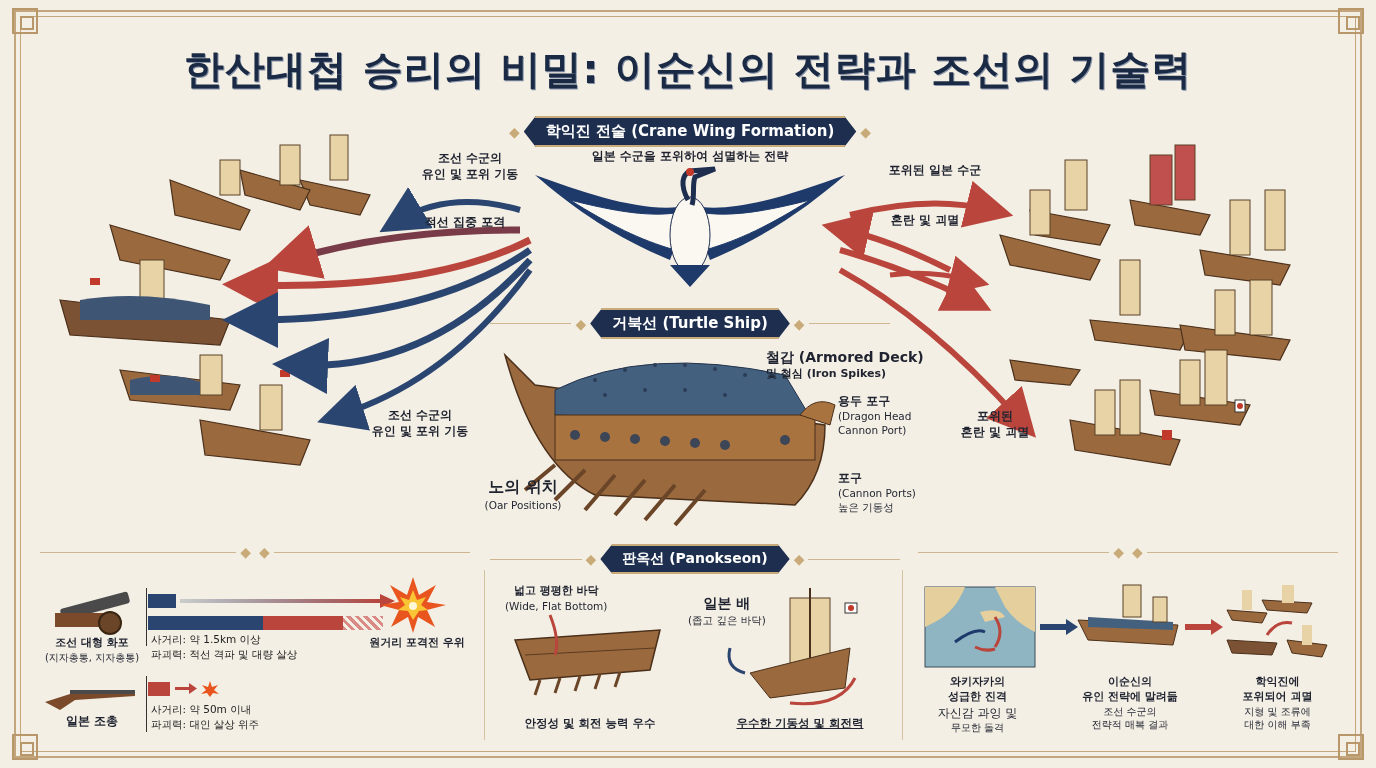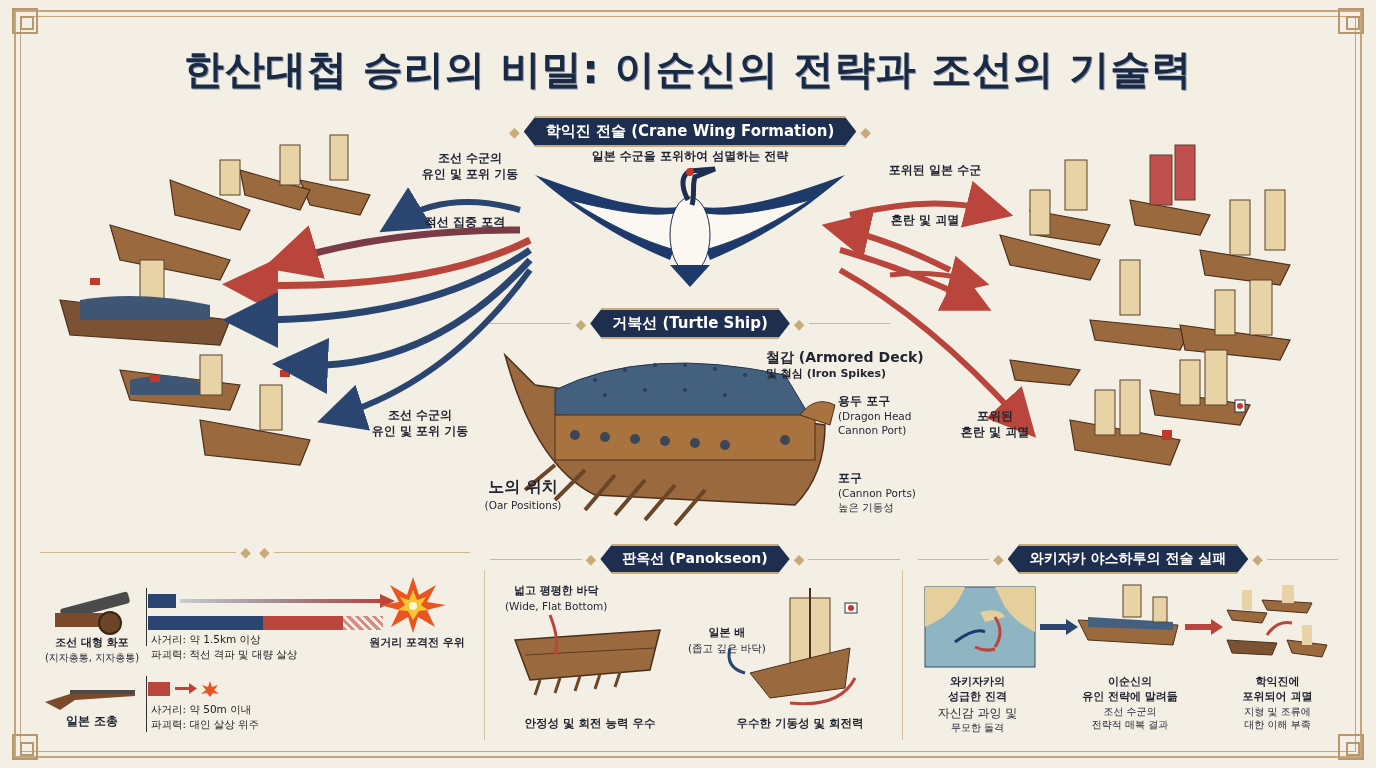--- a/index.html
+++ b/index.html
@@ -316,39 +316,38 @@
   <g stroke="#6b4527" stroke-width="3">
     <line x1="30" y1="70" x2="25" y2="85"></line>
       <line x1="50" y1="68" x2="45" y2="83"></line>
     <line x1="70" y1="66" x2="65" y2="81"></line>
       <line x1="90" y1="64" x2="85" y2="79"></line>
     <line x1="110" y1="62" x2="105" y2="77"></line>
   </g>
   <path d="M40 5 Q50 30 45 45" stroke="#b9453c" stroke-width="3" fill="none"></path>
 </svg>
 <div class="small" style="left:688px; top:594px; text-align:center;">
-  <div style="font-weight:bold;font-size:11px;margin-top:32px;">일본 배</div>
+  <div style="font-weight:bold;font-size:14px;">일본 배</div>
   <div>(좁고 깊은 바닥)</div>
 </div>
 <svg width="140" height="130" style="left:730px; top:578px;">
   <rect x="60" y="20" width="40" height="70" fill="#e7d3a6" stroke="#5a4026"></rect>
   <line x1="80" y1="10" x2="80" y2="100" stroke="#4a2f1a" stroke-width="2"></line>
   <path d="M20 95 L120 70 L115 110 L40 120 Z" fill="#9a6a3e" stroke="#4a2f1a"></path>
   <rect x="115" y="25" width="12" height="10" fill="#fff" stroke="#333"></rect>
   <circle cx="121" cy="30" r="3" fill="#c0392b"></circle>
   <path d="M0 70 Q-5 90 15 95" stroke="#2a4570" stroke-width="3" fill="none"></path>
   <path d="M60 125 Q110 130 125 100" stroke="#b9453c" stroke-width="3" fill="none"></path>
 </svg>
 <div class="label" style="left:505px; top:716px; width:170px; font-size:11.5px;">안정성 및 회전 능력 우수</div>
-<div class="label" style="left:715px; top:716px; width:170px; font-size:11.5px;">우수한 기동성 및 회전력</div>
+<div class="label" style="left:715px; top:716px; width:170px; font-size:11.5px;text-decoration:underline;">우수한 기동성 및 회전력</div>
 
 <div class="banner-wrap" style="left:918px; width:420px; top:544px;">
   <div class="banner-line"></div>
   <span class="banner-deco">◆</span>
-  <div class="banner" style="font-size:14px;">와키자카 야스하루의 전술 실패</div>
   <span class="banner-deco">◆</span>
   <div class="banner-line"></div>
 </div>
 
 <svg width="110" height="80" style="left:925px; top:587px;">
   <rect x="0" y="0" width="110" height="80" fill="#8fb5c2" stroke="#3a4a5a"></rect>
   <path d="M0 0 L40 0 Q30 25 10 35 L0 40 Z" fill="#e5cf9c"></path>
   <path d="M70 0 L110 0 L110 45 Q90 35 80 20 Z" fill="#e5cf9c"></path>
   <path d="M55 25 Q75 20 80 30 L60 35 Z" fill="#e5cf9c"></path>
   <path d="M30 55 Q50 40 60 45" stroke="#1d3a6b" stroke-width="3" fill="none"></path>

